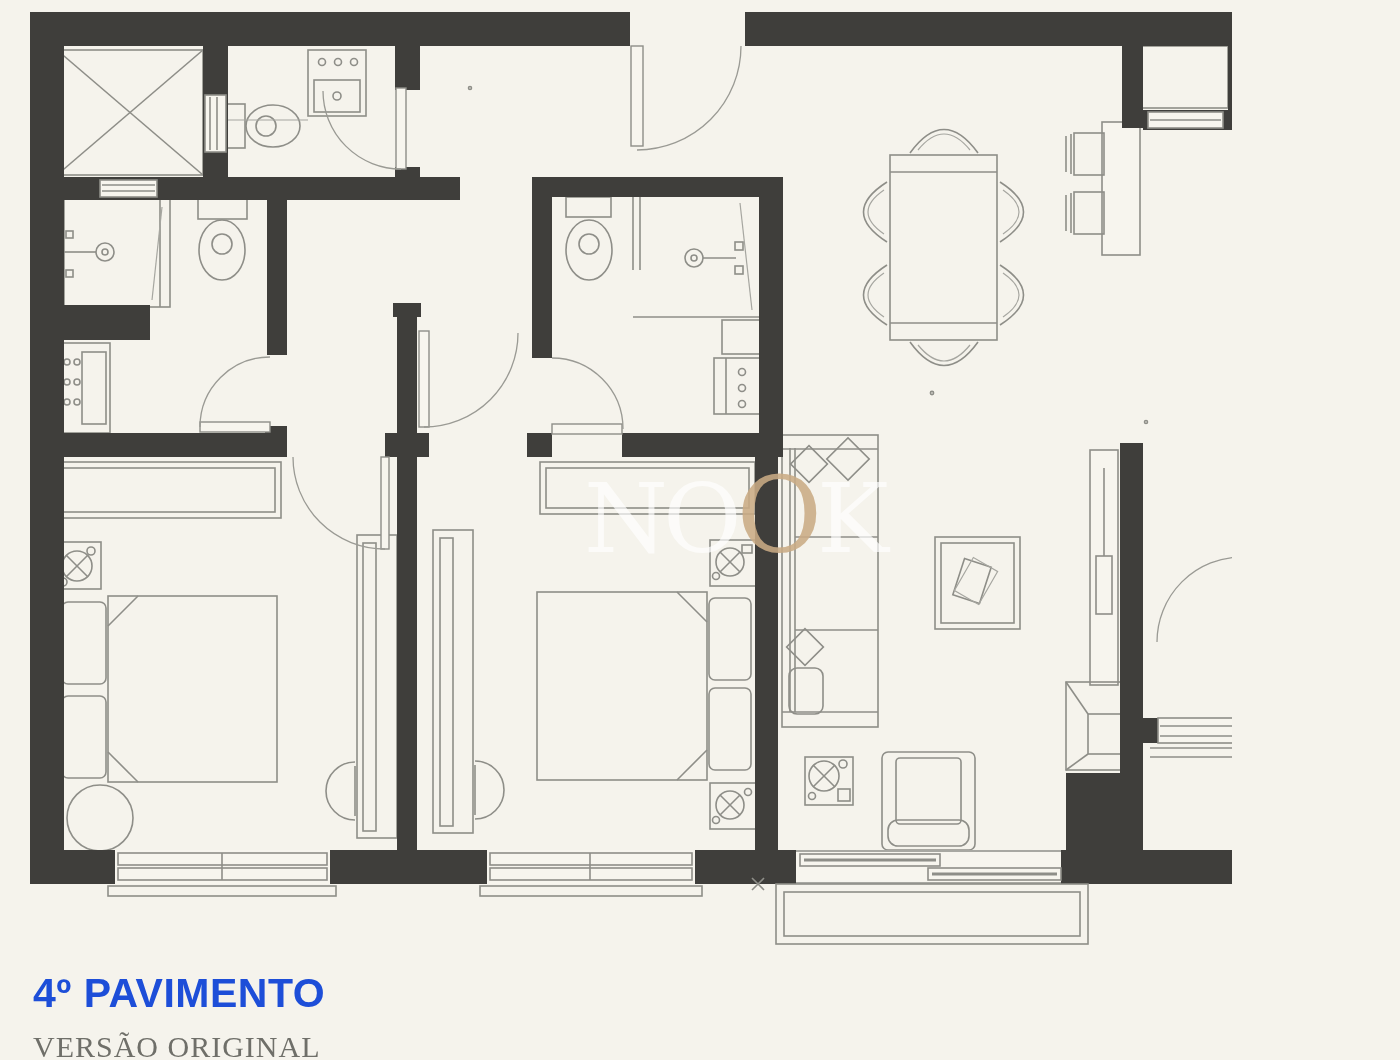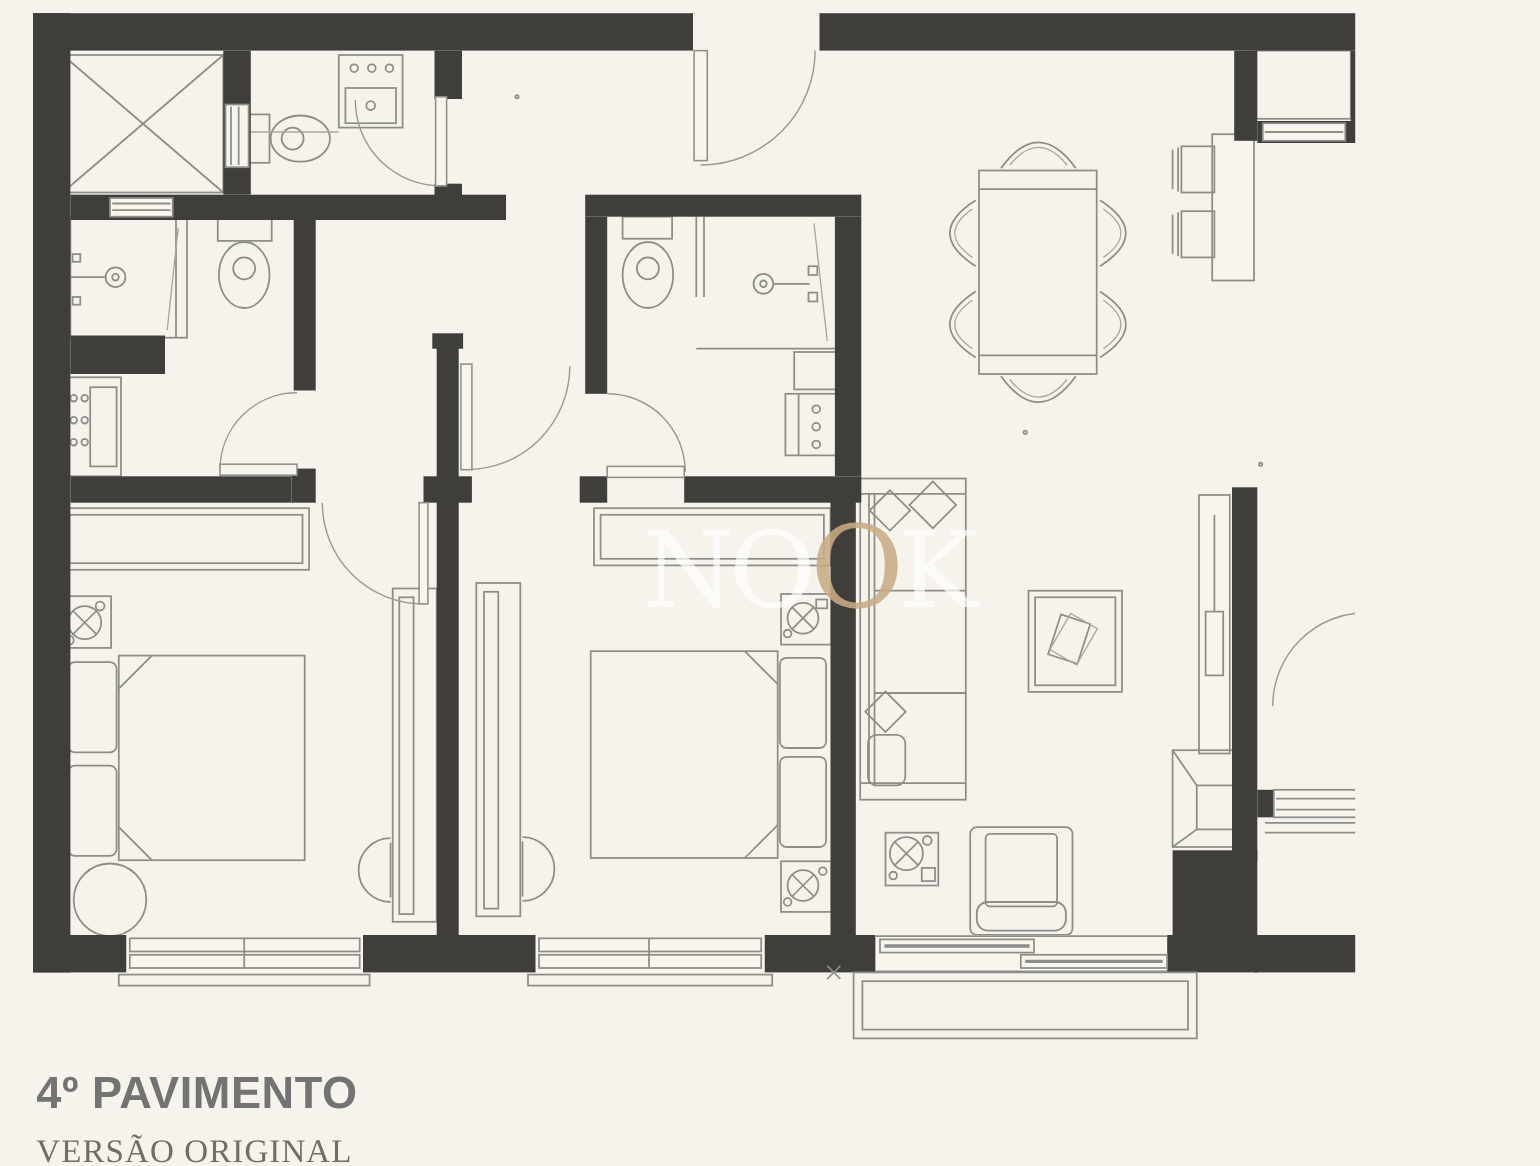--- a/index.html
+++ b/index.html
@@ -14,21 +14,21 @@
   .win{fill:#f7f5ee;stroke:none;}
   .door{stroke:#8e8e88;stroke-width:1.4;fill:#f7f5ee;}
   .arc{stroke:#9a9a94;stroke-width:1.3;fill:none;}
   
   .watermark{position:absolute;left:584px;top:468px;font-family:"DejaVu Serif","Liberation Serif",serif;
              font-size:96px;line-height:96px;letter-spacing:-5px;user-select:none;pointer-events:none;}
   .wm-light{color:rgba(255,255,255,0.68);}
   .wm-tan{color:rgba(201,171,132,0.88);font-size:104px;}
   
   .caption{position:absolute;left:33px;top:970px;}
-  .caption .title{font-size:41px;font-weight:bold;color:#737373;letter-spacing:0.5px;}
+  .caption .title{font-size:41px;font-weight:bold;color:#1d4ed8;letter-spacing:0.5px;}
   .caption .subtitle{font-size:30px;color:#6f6f69;letter-spacing:1px;margin-top:13px;font-family:Liberation Serif, serif;}
 </style>
 </head>
 <body>
 
 <div class="stage">
 
 <svg width="1400" height="1060" viewBox="0 0 1400 1060">
 
   <g>

